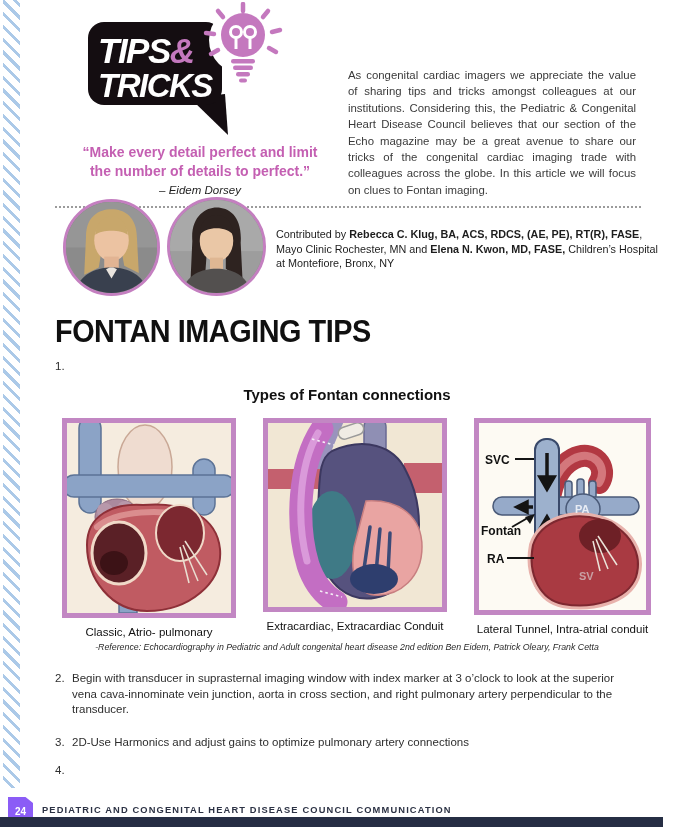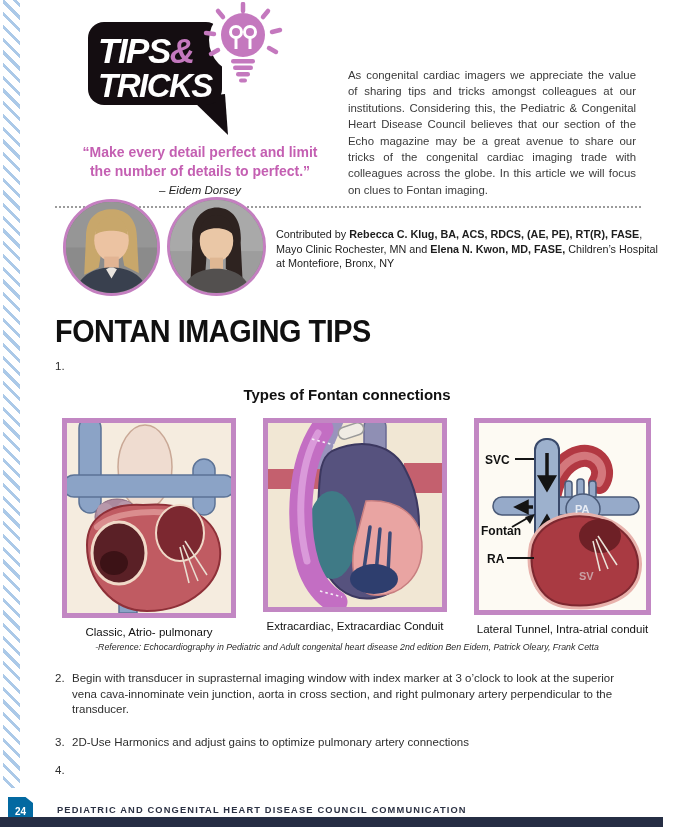--- a/index.html
+++ b/index.html
@@ -48,24 +48,24 @@
   .figures-title { position:absolute; left:0; top:386px; width:694px; text-align:center;
                    font-size:15px; font-weight:bold; color:#111; }
   .figures-row { position:absolute; left:62px; top:418px; display:flex; gap:27px; align-items:flex-start; }
   .fig { display:flex; flex-direction:column; align-items:center; }
   .fig-frame { border:5px solid #c287c3; box-shadow:inset 0 0 0 2px rgba(230,214,122,.85); background:#f5ecdf; }
   .fig-frame svg { display:block; }
   .fig-caption { margin-top:8px; font-size:11.5px; font-weight:500; color:#111; text-align:center; white-space:nowrap; }
   .reference { position:absolute; left:0; top:642px; width:694px; text-align:center;
                font-style:italic; font-size:8.8px; color:#2a2a2a; }
   
-  .page-badge { position:absolute; left:8px; top:797px; width:25px; height:27px; background:#0369a1;
+  .page-badge { position:absolute; left:8px; top:797px; width:25px; height:27px; background:#8b5cf6;
                 clip-path:polygon(0 0,70% 0,100% 22%,100% 100%,0 100%);
                 color:#fff; font-weight:bold; font-size:10px; text-align:center; line-height:29px; }
-  .footer-title { position:absolute; left:57px; top:805px; font-size:9.3px; font-weight:700;
+  .footer-title { position:absolute; left:42px; top:805px; font-size:9.3px; font-weight:700;
                   letter-spacing:1.15px; color:#2c3244; white-space:nowrap; }
   .footer-bar { position:absolute; left:0; top:817px; width:663px; height:10px; background:#262e44; }
   
   .diag-label { font-family:"Liberation Sans", sans-serif; font-weight:bold; }
 </style>
 </head>
 <body>
 
 <div class="stripe-band"></div>
 

